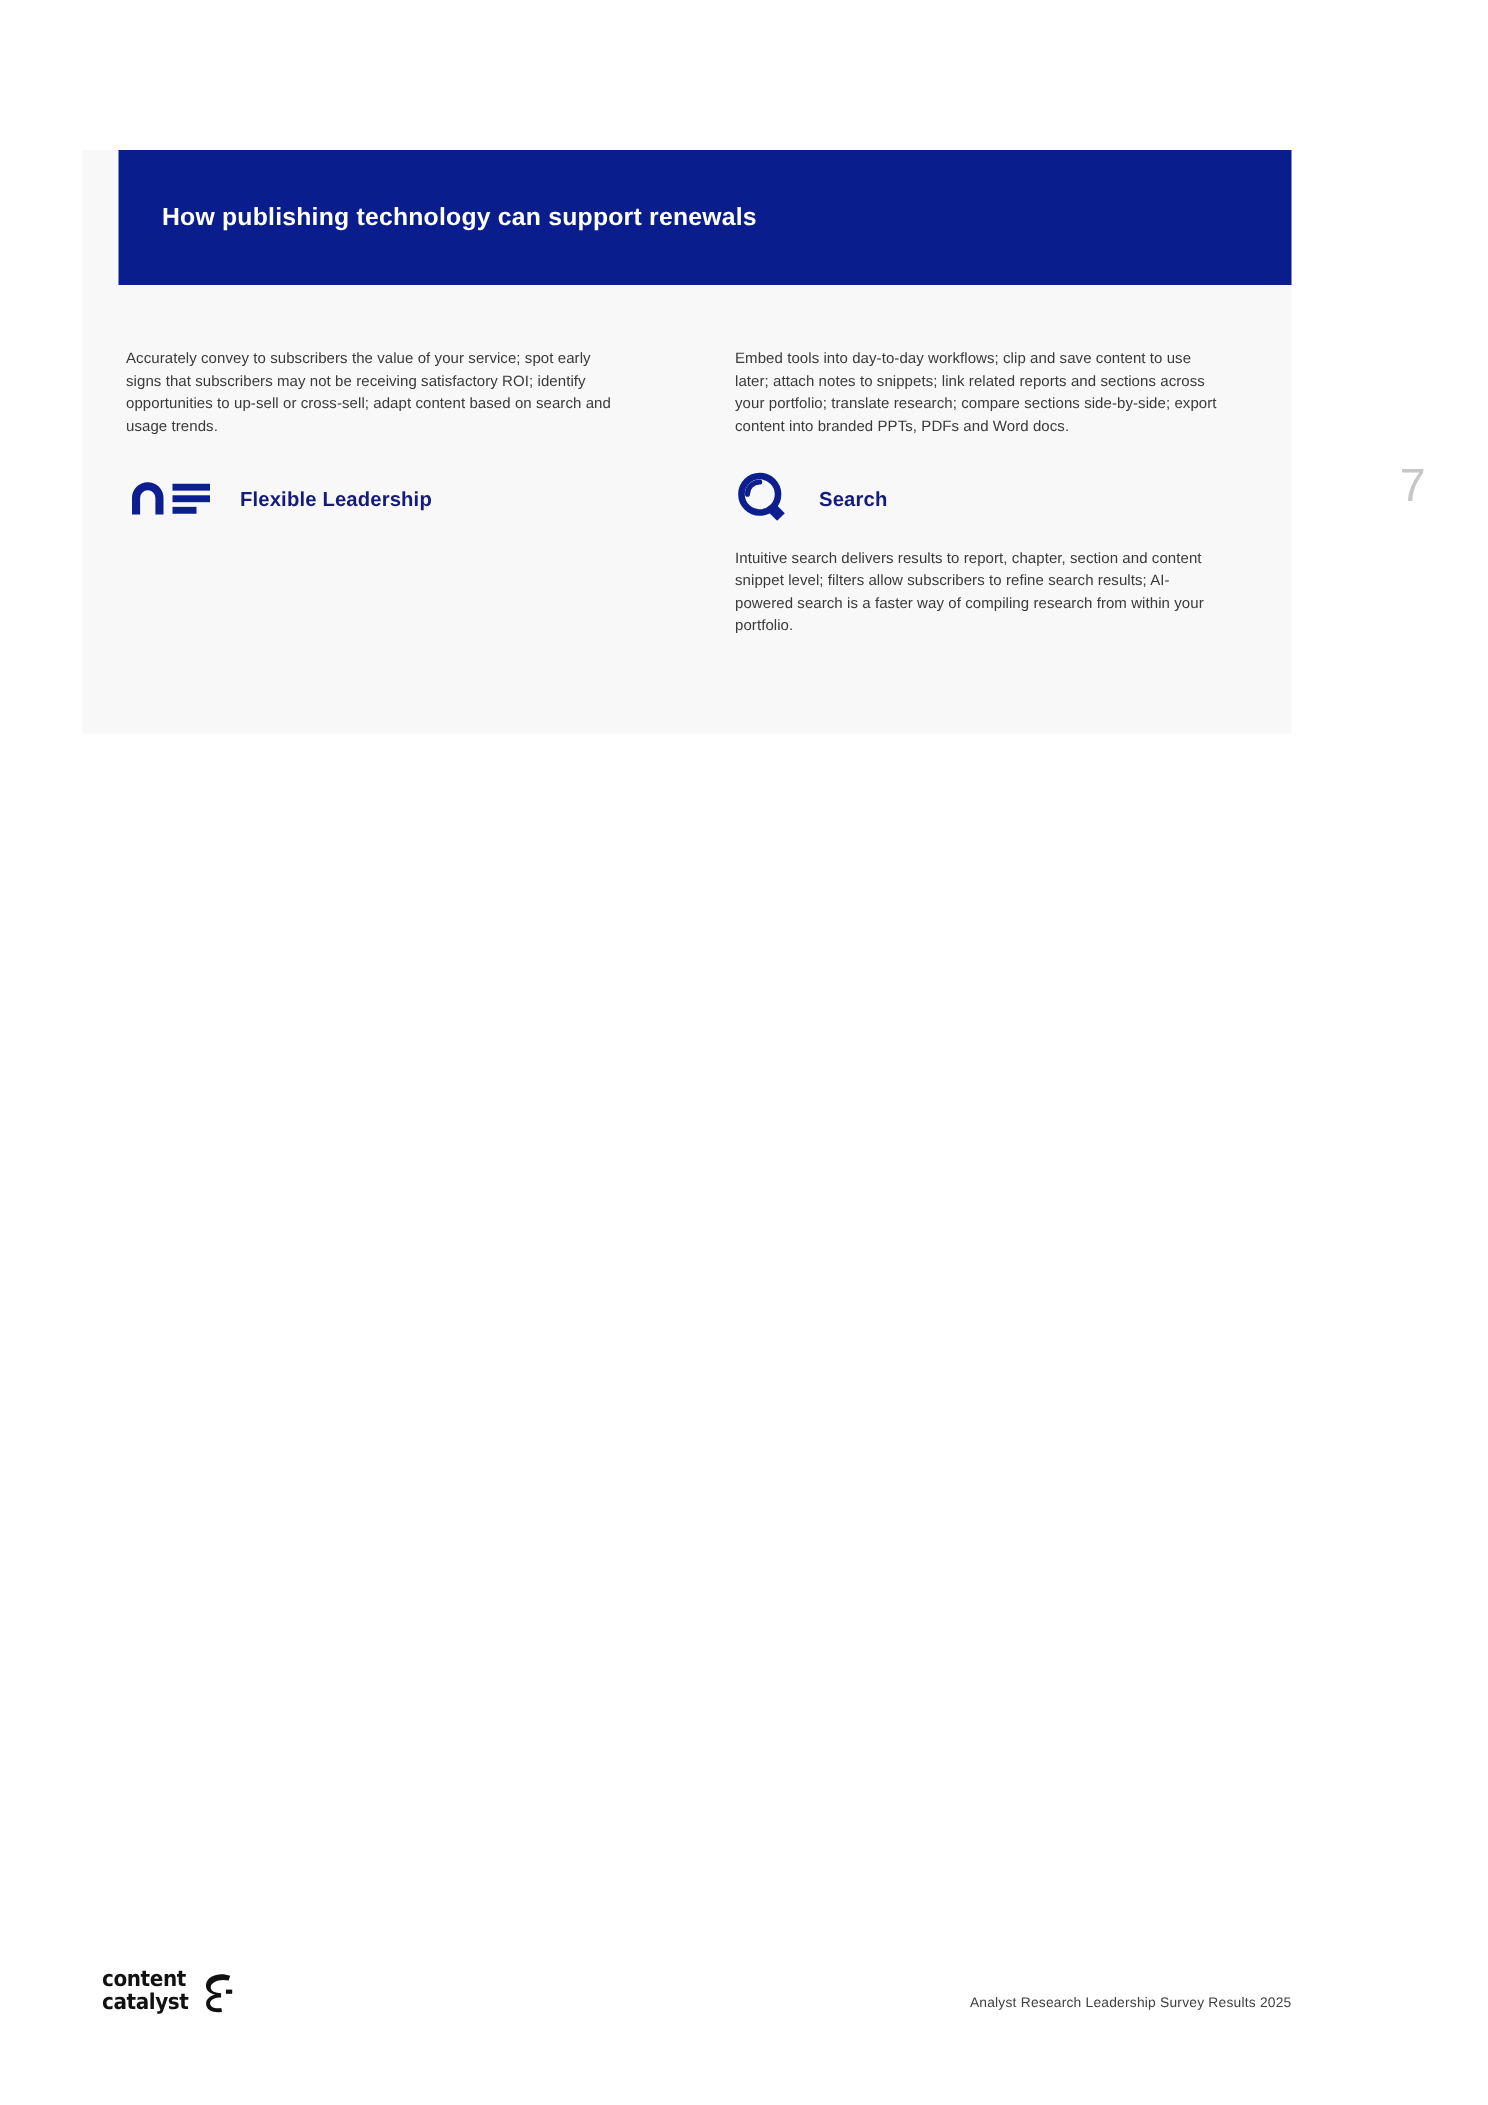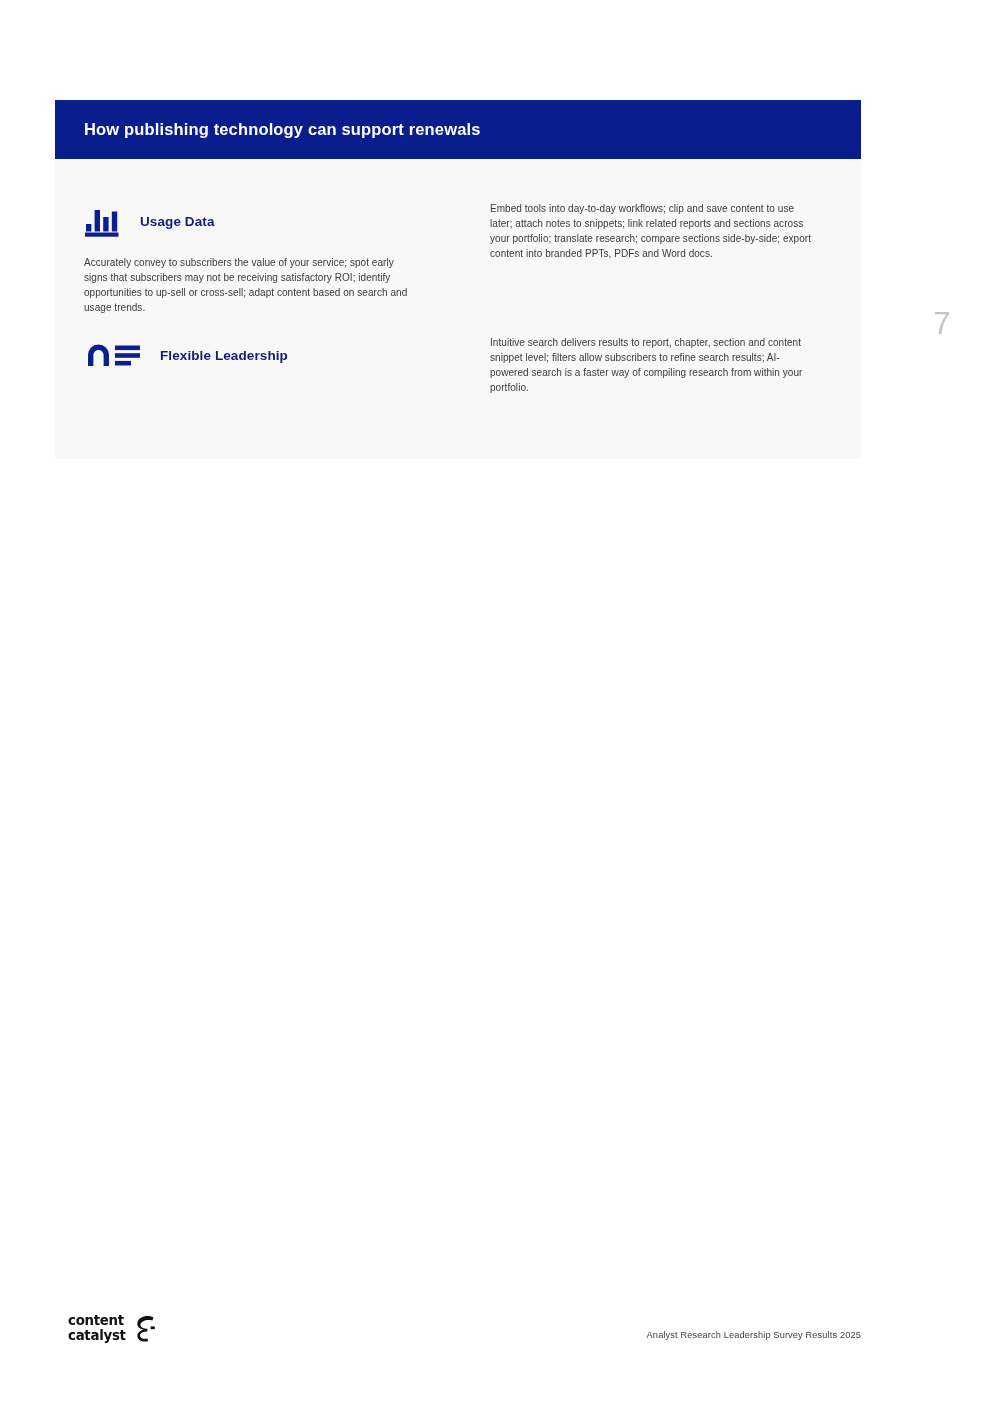--- a/index.html
+++ b/index.html
@@ -40,25 +40,26 @@
   .card {
     position: absolute;
     left: 55px;
     top: 100px;
     width: 806px;
     background: #f8f8f8;
   }
 
   .card-header {
     background: #0a1d8c;
-    height: 59px;
+    height: 90px;
     display: flex;
     align-items: center;
     padding: 0 0 0 29px;
     box-sizing: border-box;
+    margin-left: 24px;
   }
 
   .card-header-title {
     color: #ffffff;
     font-size: 16.5px;
     font-weight: 600;
     letter-spacing: 0.15px;
   }
 
   .card-body {
@@ -173,32 +174,20 @@
   <div class="card">
 
     <div class="card-header">
       <div class="card-header-title">How publishing technology can support renewals</div>
     </div>
 
     <div class="card-body">
       <div class="feature-grid">
 
         <div class="feature col-left row1">
-          <div class="feature-head">
-            <span class="feature-icon">
-              <svg width="40" height="32" viewBox="0 0 40 32" aria-hidden="true">
-                <rect x="2" y="19" width="5.4" height="7.5" fill="#0d1f8f"></rect>
-                <rect x="10.6" y="5" width="5.4" height="21.5" fill="#0d1f8f"></rect>
-                <rect x="19.2" y="12" width="5.4" height="14.5" fill="#0d1f8f"></rect>
-                <rect x="27.8" y="6.5" width="5.4" height="20" fill="#0d1f8f"></rect>
-                <rect x="1" y="27.5" width="33.5" height="4.2" fill="#0d1f8f"></rect>
-              </svg>
-            </span>
-            <span class="feature-title">Usage Data</span>
-          </div>
           <div class="feature-text">Accurately convey to subscribers the value of your service; spot early signs that subscribers may not be receiving satisfactory ROI; identify opportunities to up-sell or cross-sell; adapt content based on search and usage trends.</div>
         </div>
 
         <div class="feature col-right row1">
           <div class="feature-text">Embed tools into day-to-day workflows; clip and save content to use later; attach notes to snippets; link related reports and sections across your portfolio; translate research; compare sections side-by-side; export content into branded PPTs, PDFs and Word docs.</div>
         </div>
 
         <div class="feature col-left row2">
           <div class="feature-head">
             <span class="feature-icon" style="width:64px">
@@ -207,20 +196,30 @@
                 <rect x="31" y="5.5" width="25" height="4.6" fill="#0d1f8f"></rect>
                 <rect x="31" y="13.2" width="25" height="4.6" fill="#0d1f8f"></rect>
                 <rect x="31" y="20.9" width="16" height="4.6" fill="#0d1f8f"></rect>
               </svg>
             </span>
             <span class="feature-title">Flexible Leadership</span>
           </div>
         </div>
 
         <div class="feature col-right row2">
+          <div class="feature-head">
+            <span class="feature-icon">
+              <svg width="40" height="36" viewBox="0 0 40 36" aria-hidden="true">
+                <circle cx="16.5" cy="15.5" r="12.2" fill="none" stroke="#0d1f8f" stroke-width="4.4"></circle>
+                <path d="M16.5 7.3 a8.2 8.2 0 0 0 -8.2 8.2" fill="none" stroke="#0d1f8f" stroke-width="3.4" stroke-linecap="round"></path>
+                <rect x="24.5" y="24.5" width="7.2" height="7.2" transform="rotate(45 28.1 28.1)" fill="#0d1f8f"></rect>
+              </svg>
+            </span>
+            <span class="feature-title">Search</span>
+          </div>
           <div class="feature-text">Intuitive search delivers results to report, chapter, section and content snippet level; filters allow subscribers to refine search results; AI-powered search is a faster way of compiling research from within your portfolio.</div>
         </div>
 
       </div>
     </div>
   </div>
 
   <div class="footer">
     <div class="logo">
       <div class="logo-words">

